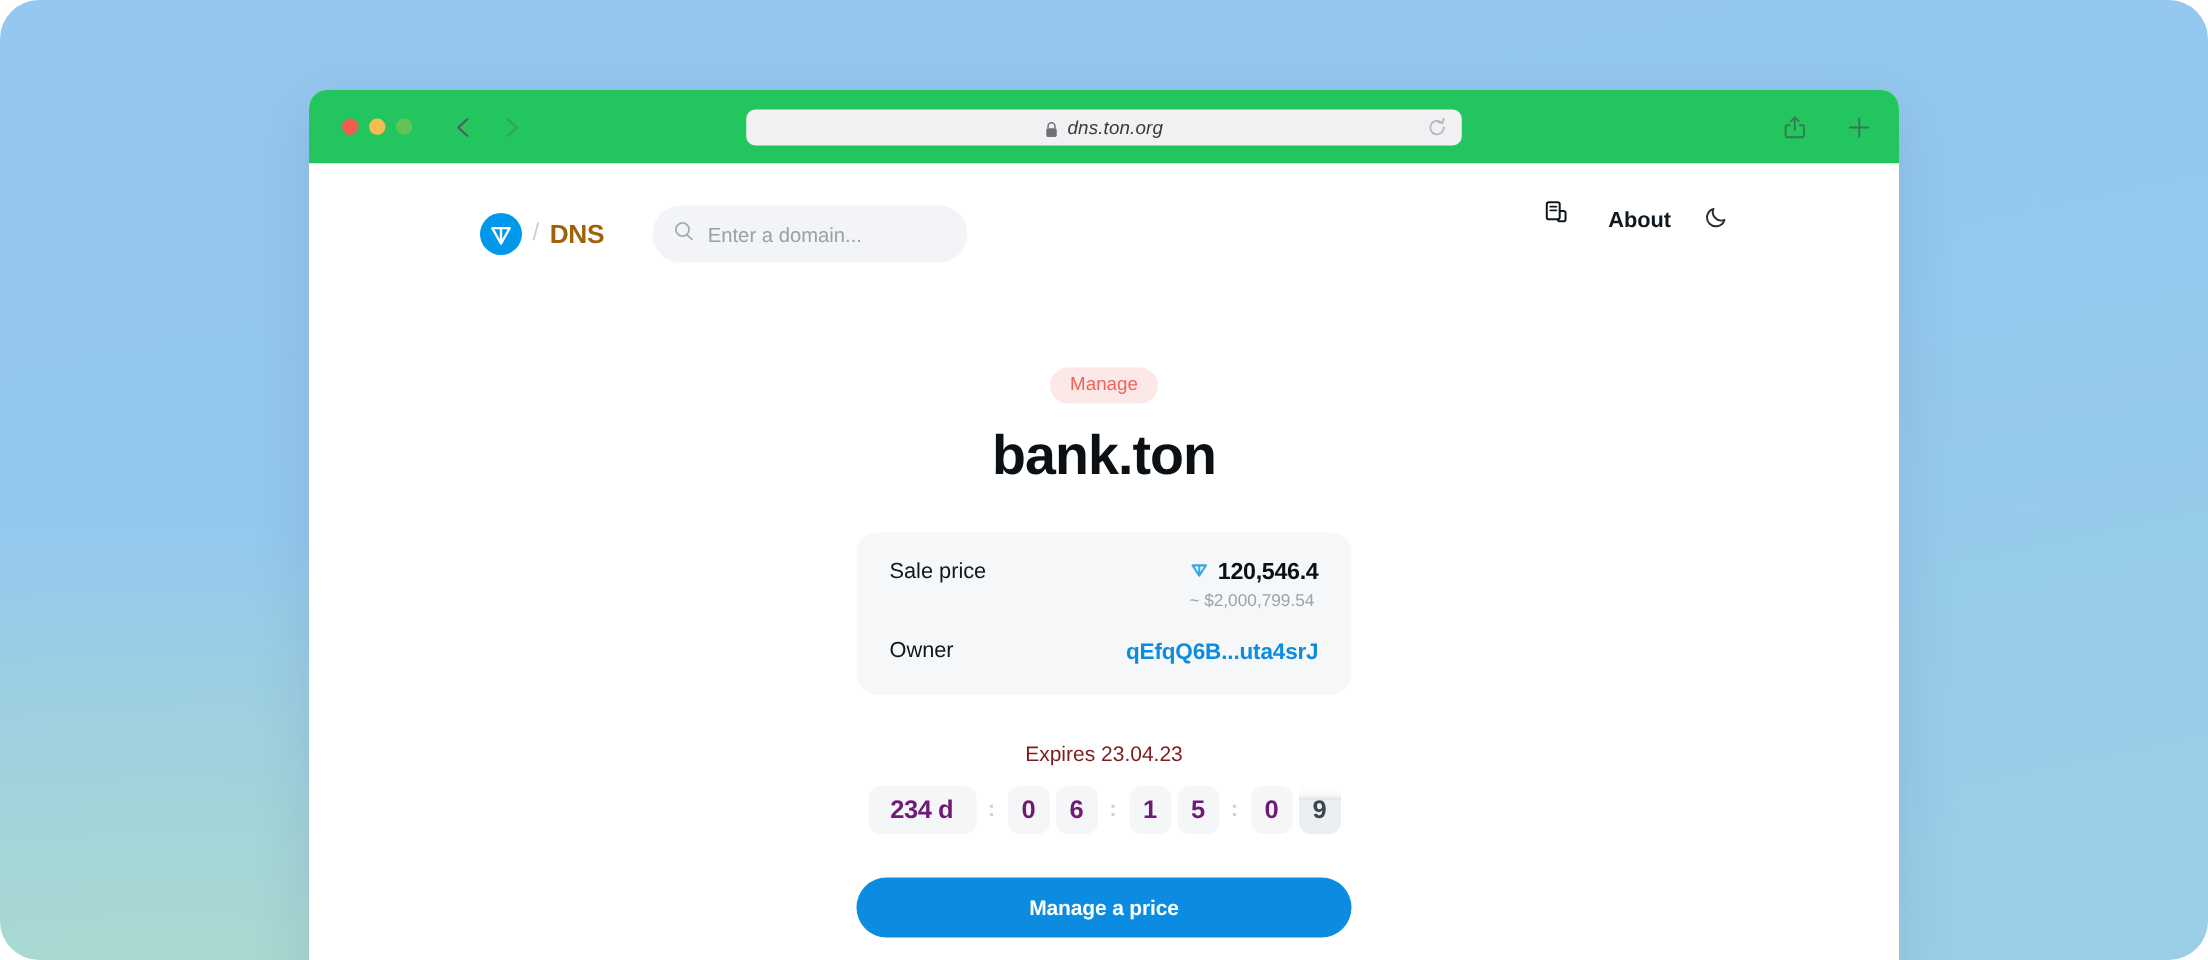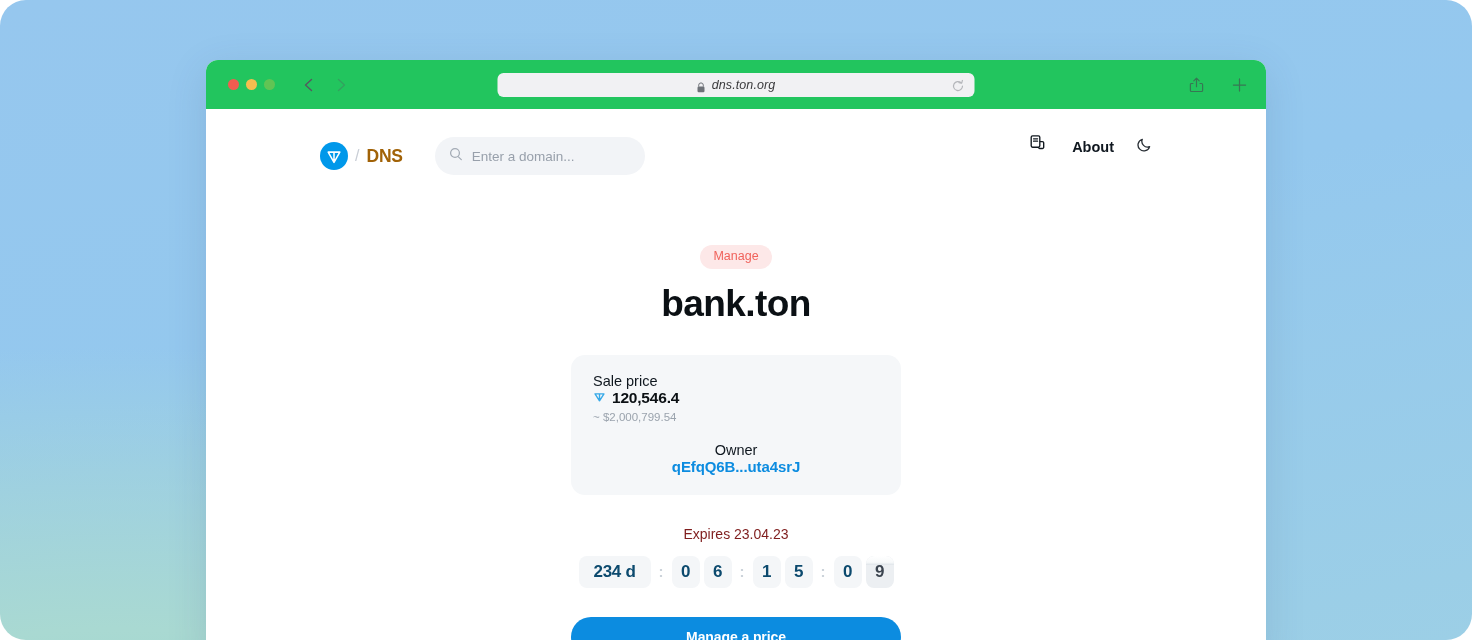--- a/index.html
+++ b/index.html
@@ -132,39 +132,39 @@
     letter-spacing: -.6px;
   }
 
   .info-card {
     margin-top: 30px;
     width: 330px;
     background: #f5f7f9;
     border-radius: 14px;
     padding: 18px 22px 20px;
   }
-  .card-row { display: flex; justify-content: space-between; align-items: flex-start; flex-direction: column; }
+  .card-row { display: flex; justify-content: space-between; align-items: flex-start; }
   .card-row.second { margin-top: 19px; align-items: center; }
   .card-label { font-size: 14.5px; color: #0f171f; }
   .price-wrap { text-align: left; }
   .price-main { display: flex; align-items: center; justify-content: flex-end; gap: 6px; }
   .price-val { font-size: 15.5px; font-weight: 700; color: #0b1014; letter-spacing: -.2px; }
   .price-usd { font-size: 11.5px; color: #9aa3ad; margin-top: 4px; }
   .owner-val { font-size: 15px; font-weight: 700; color: #0c8ce0; letter-spacing: -.1px; cursor: pointer; }
 
   .expires-line { margin-top: 31px; font-size: 14px; color: #7f1d1d; }
 
   .timer { margin-top: 14px; display: flex; align-items: center; gap: 0; }
   .tcell {
     background: #f4f6f8;
     border-radius: 8px;
     height: 32px;
     min-width: 28px;
     display: flex; align-items: center; justify-content: center;
-    font-size: 17px; font-weight: 700; color: #0c4a6e;
+    font-size: 17px; font-weight: 700; color: #701a75;
     letter-spacing: -.3px;
   }
   .tcell.wide { min-width: 72px; padding: 0 8px; }
   .tgroup { display: flex; gap: 4px; }
   .tsep { color: #ccd3da; font-size: 15px; font-weight: 700; margin: 0 8px; line-height: 1; }
   .tcell.flipping {
     background: #eceff2;
     position: relative;
     overflow: hidden;
     color: #3c4550;

